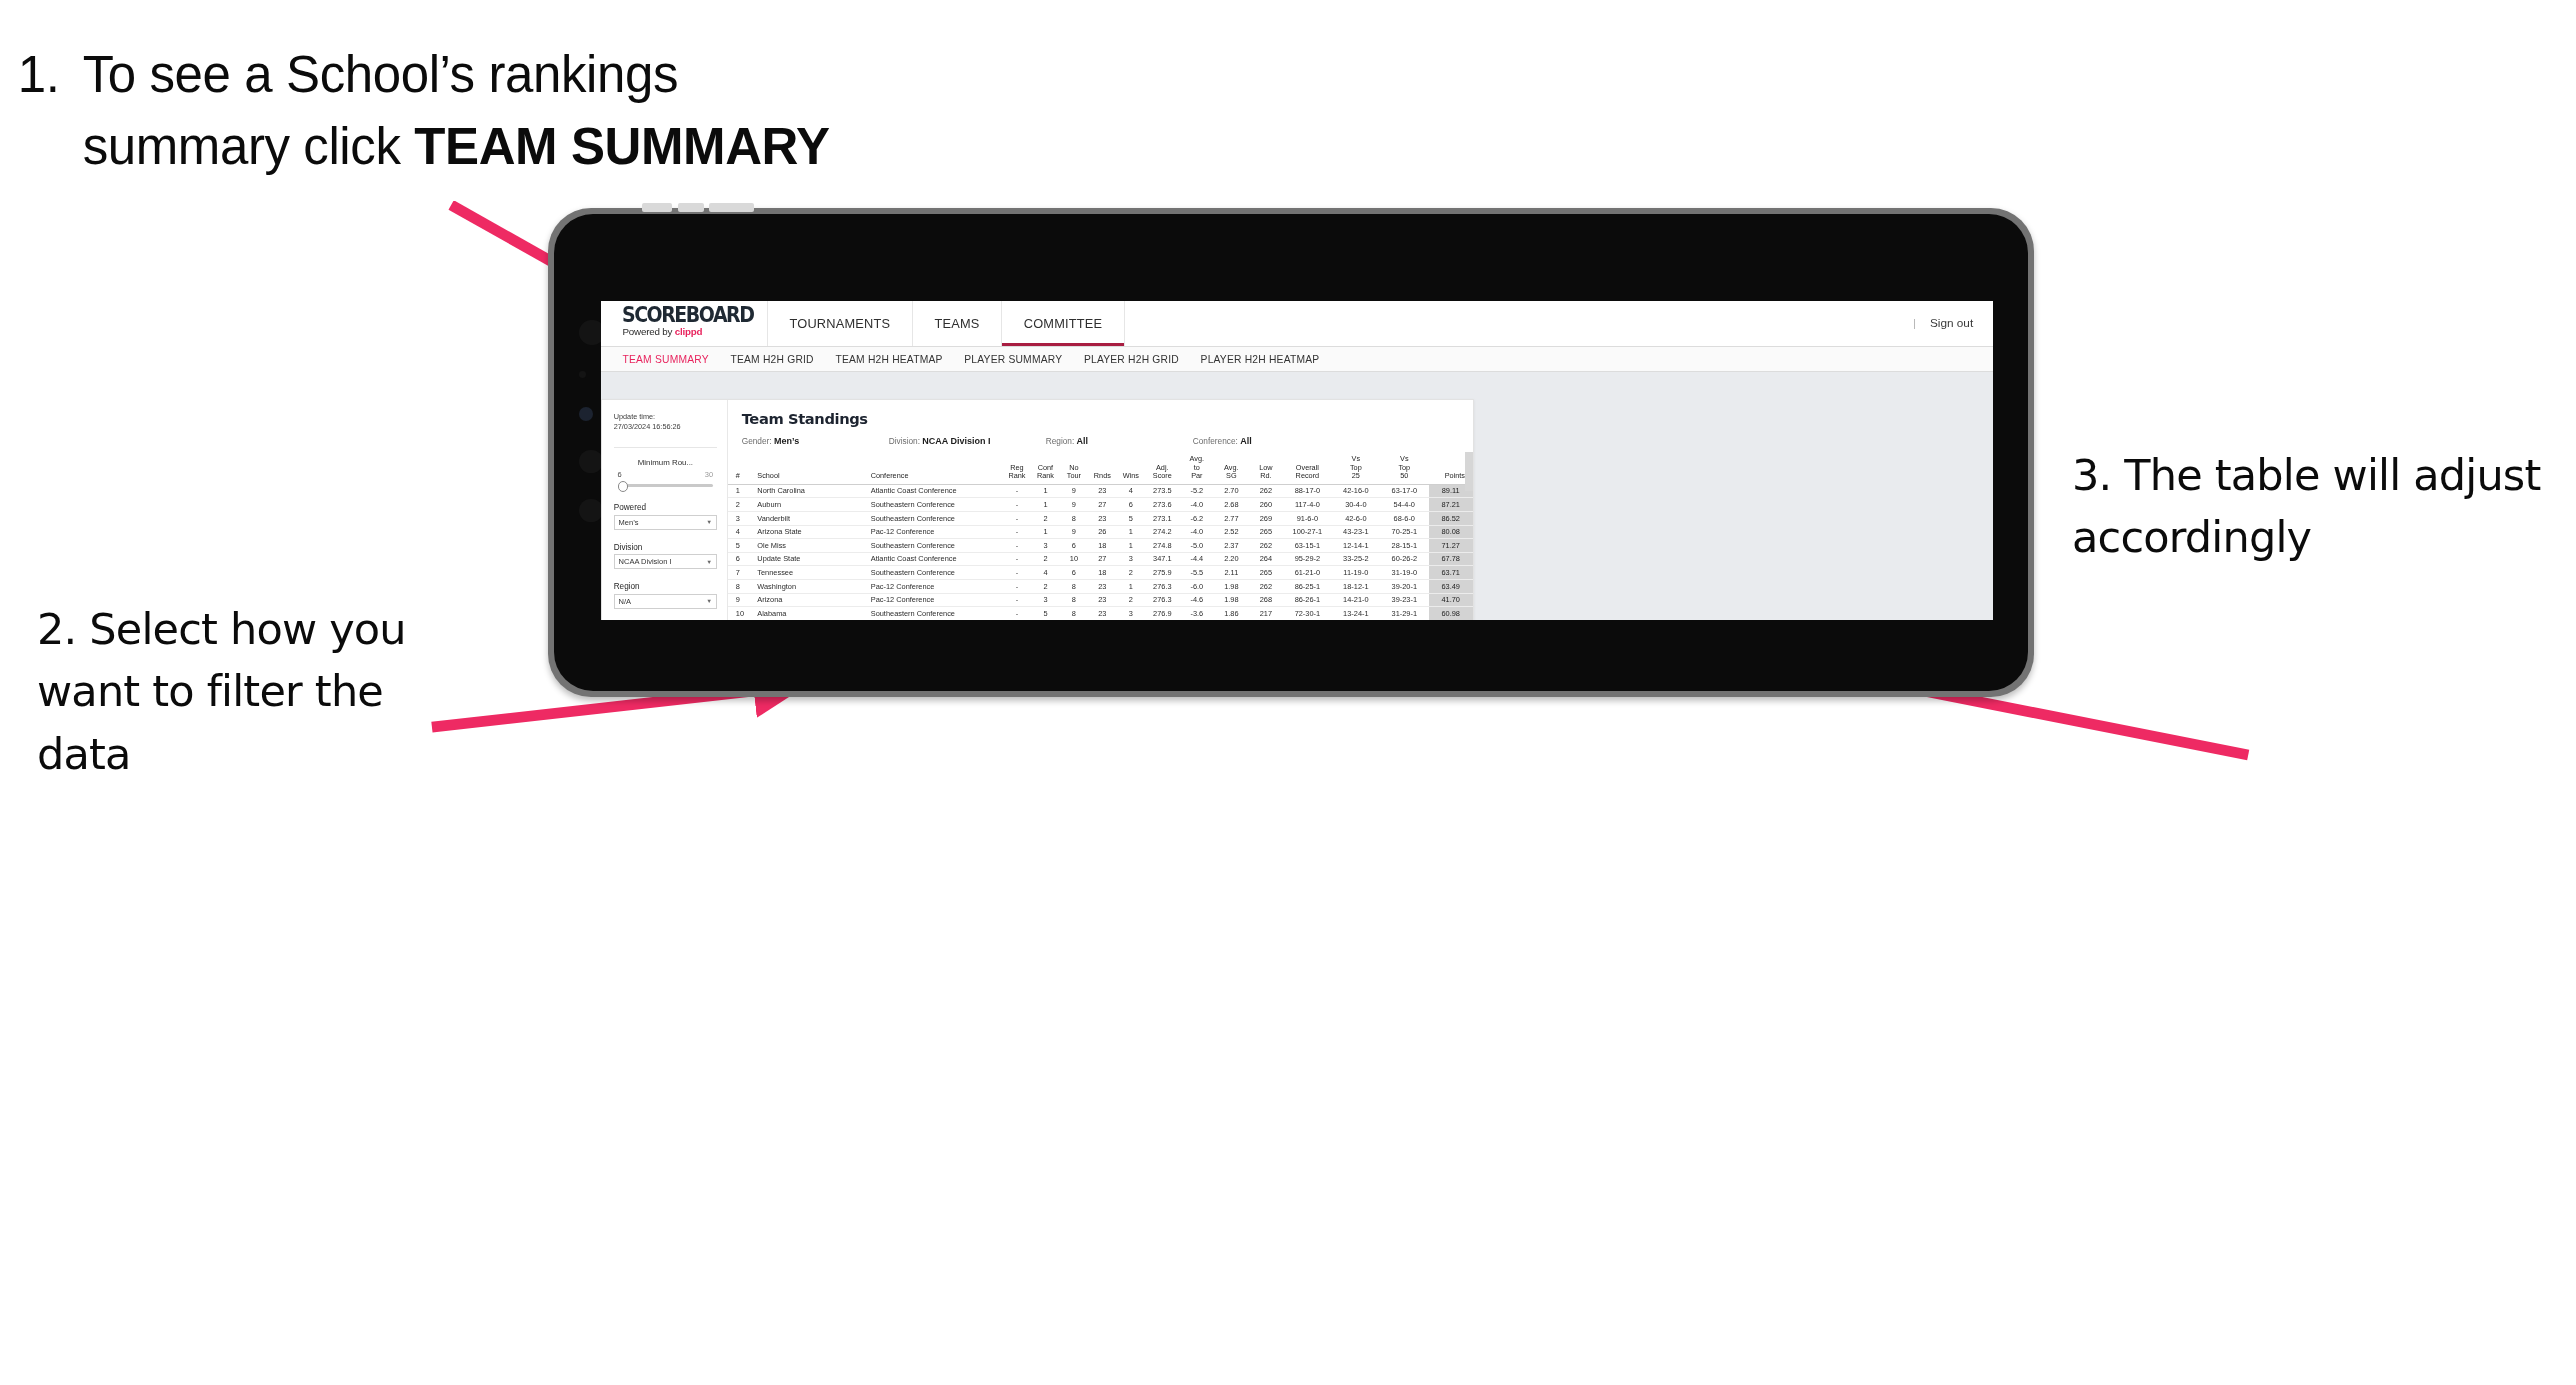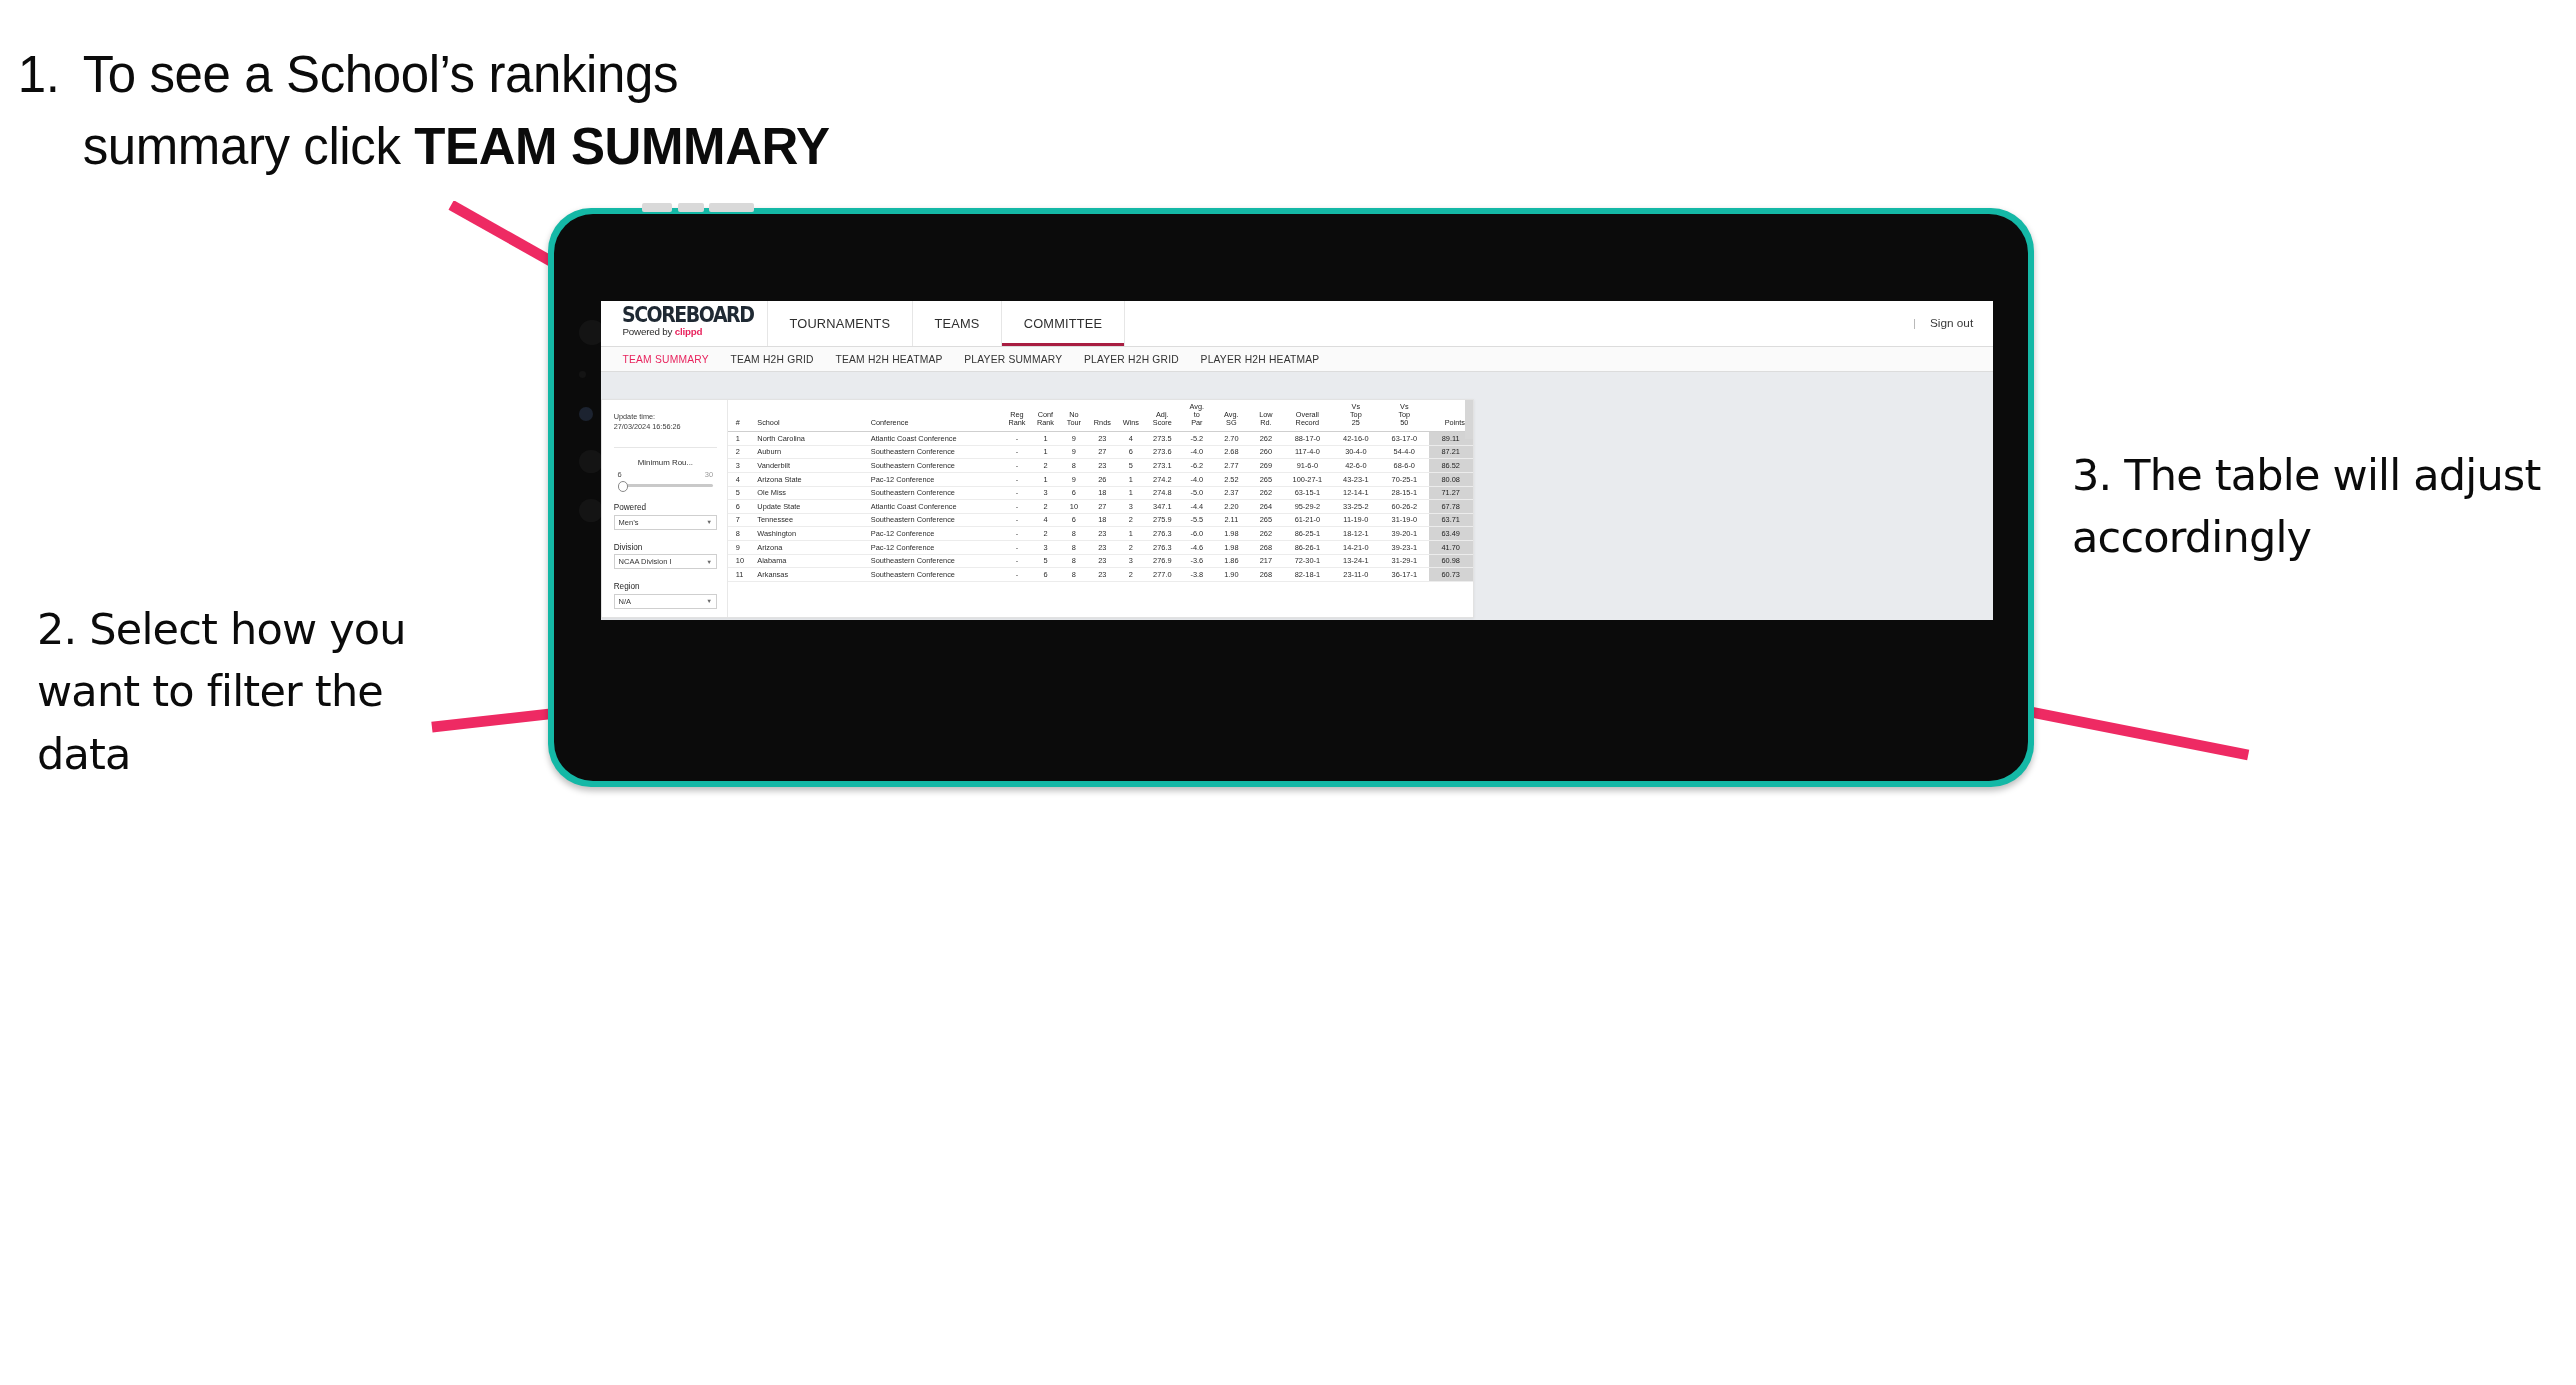--- a/index.html
+++ b/index.html
@@ -38,22 +38,22 @@
   .arrow-1{left:447px;top:201px;}
   .arrow-2{left:428px;top:678px;}
   .arrow-3{left:1710px;top:639px;}
 
   
   .tablet{
     position:absolute;left:548px;top:208px;
     width:1486px;height:499px;
   }
   .tablet-outer{
-    position:absolute;left:0;top:0;width:1486px;height:579px;
-    background:#14b8a6;border-radius:43px;
+    position:absolute;left:0;top:0;width:1486px;height:489px;
+    background:#737373;border-radius:43px;
     box-shadow:0 3.9px 5.9px rgba(0,0,0,.25);
   }
   .tablet-body{
     position:absolute;left:5.9px;top:5.9px;right:5.9px;bottom:5.9px;
     background:#0b0b0b;border-radius:39px;
   }
   .vol-btn{position:absolute;top:-4.9px;height:8.8px;background:#d9d9d9;border-radius:2px;}
   .vol-a{left:94px;width:29.5px;}
   .vol-b{left:130px;width:25.6px;}
   .vol-c{left:161px;width:45px;}
@@ -275,20 +275,29 @@
                   <div class="flabel">Region</div>
                   <div class="fselect">
                     <span>N/A</span>
                     <span class="caret">▼</span>
                   </div>
                 </div>
 
               </div>
 
               <div class="content">
+                <div class="ttl-wrap">
+                  <div class="ttl">Team Standings</div>
+                  <div class="meta">
+                    <div class="m1"><span>Gender:</span> <b>Men’s</b></div>
+                    <div class="m2"><span>Division:</span> <b>NCAA Division I</b></div>
+                    <div class="m3"><span>Region:</span> <b>All</b></div>
+                    <div><span>Conference:</span> <b>All</b></div>
+                  </div>
+                </div>
 
                 <div class="tbl-wrap">
                   <table class="standings">
                     <thead>
                         <tr id="thead-row">
                           <th class="c-rank">#</th>
                           <th class="c-school">School</th>
                           <th class="c-conf">Conference</th>
                           <th class="c-num">Reg<br>Rank</th>
                           <th class="c-num">Conf<br>Rank</th>

